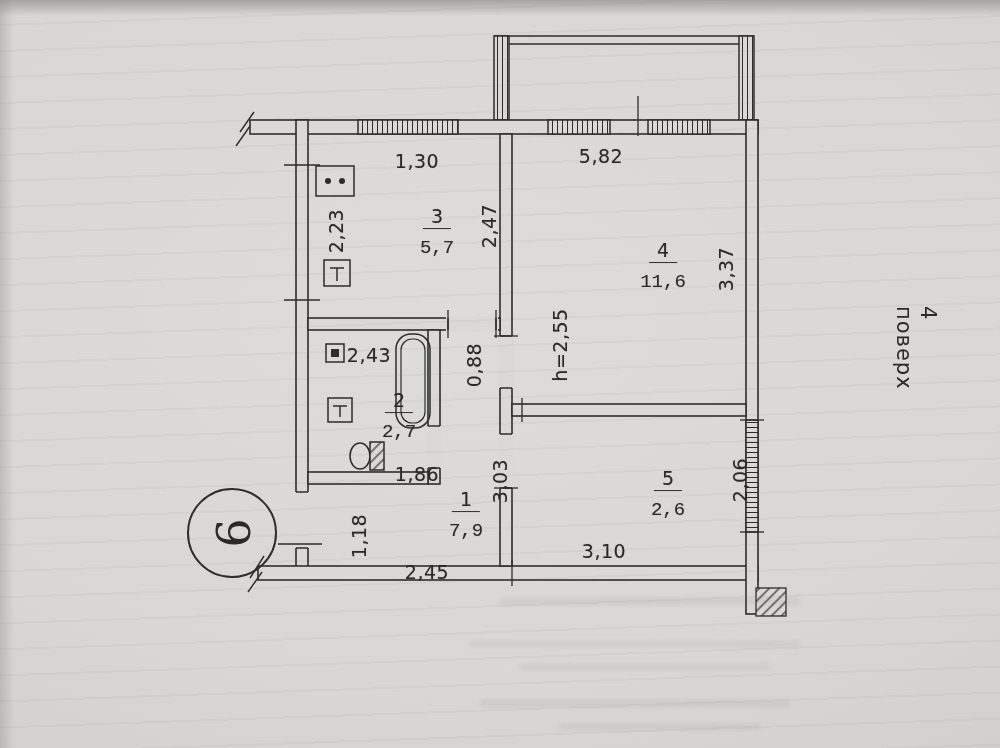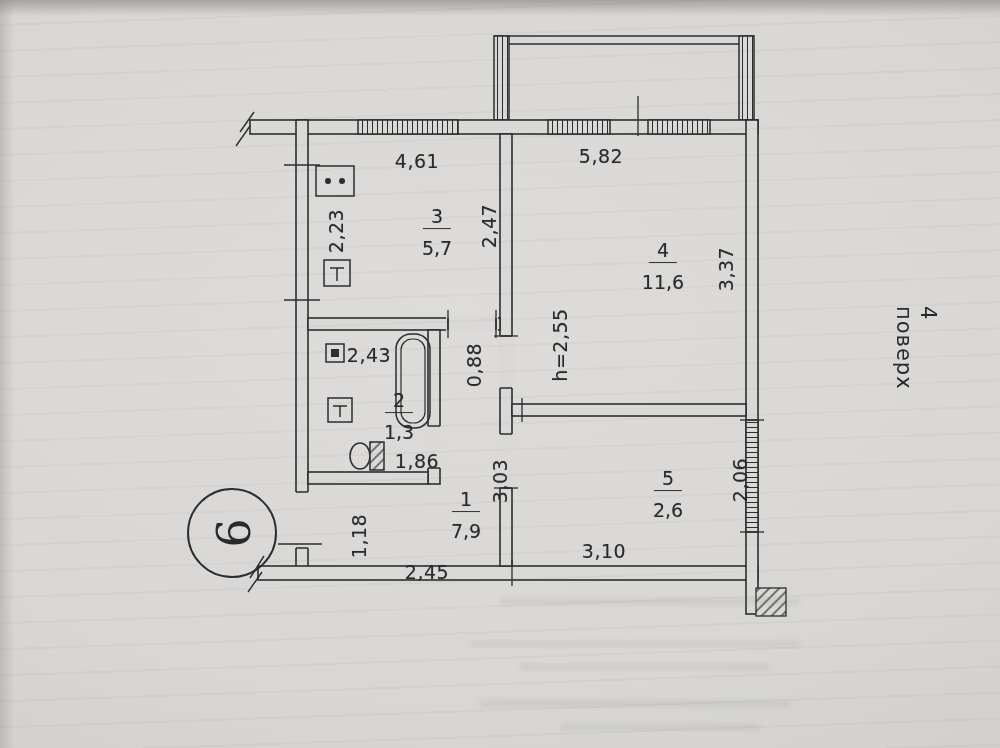--- a/index.html
+++ b/index.html
@@ -16,21 +16,21 @@
     background:repeating-linear-gradient(178deg,transparent 0 24px,rgba(96,96,94,.05) 24px 26px);}
   .ghost{position:absolute;background:rgba(118,117,114,.11);filter:blur(2.2px);border-radius:2px;pointer-events:none;}
   svg{position:absolute;left:0;top:0;}
   .lbl{position:absolute;font-size:19px;white-space:nowrap;
     transform:translate(-50%,-50%);letter-spacing:.5px;
     text-shadow:0 0 1px rgba(40,40,40,.3);z-index:5;}
   .lbl.v{transform:translate(-50%,-50%) rotate(-90deg);}
   .frac{position:absolute;transform:translate(-50%,-50%);text-align:center;
     font-size:19px;line-height:1.05;z-index:5;text-shadow:0 0 1px rgba(40,40,40,.3);}
   .frac .num{display:inline-block;border-bottom:1.6px solid #2e2e2e;padding:0 8px 1px;}
-  .frac .den{margin-top:10px;}
+  .frac .den{margin-top:10px;font-family:Liberation Mono, monospace;}
   #apt-num{position:absolute;font-size:46px;font-family:"DejaVu Serif","Liberation Serif",serif;
     transform:translate(-50%,-50%) rotate(90deg);z-index:5;}
   #floor-note{position:absolute;font-size:21px;letter-spacing:1px;
     transform:translate(-50%,-50%) rotate(90deg);z-index:5;}
 </style>
 </head>
 <body>
 
 <div id="scene">
   <div class="edge-top"></div>
@@ -145,46 +145,46 @@
         <ellipse cx="360" cy="456" rx="10" ry="13"></ellipse>
         <rect x="370" y="442" width="14" height="28" fill="url(#dh)"></rect>
       </g>
     </g>
 
     <g stroke="#2d2d2d" fill="none">
       <circle cx="232" cy="533" r="44" stroke-width="2"></circle>
     </g>
   </svg>
 
-  <div class="lbl" style="left:417px;top:161px">4,61</div>
+  <div class="lbl" style="left:417px;top:161px">1,30</div>
   <div class="lbl" style="left:601px;top:156px">5,82</div>
   <div class="lbl v" style="left:336px;top:231px">2,23</div>
   <div class="lbl v" style="left:489px;top:226px">2,47</div>
   <div class="lbl v" style="left:726px;top:269px">3,37</div>
   <div class="lbl v" style="left:474px;top:365px">0,88</div>
   <div class="lbl v" style="left:560px;top:345px">h=2,55</div>
   <div class="lbl" style="left:369px;top:355px">2,43</div>
-  <div class="lbl" style="left:417px;top:461px">1,86</div>
+  <div class="lbl" style="left:417px;top:474px">1,86</div>
   <div class="lbl v" style="left:500px;top:481px">3,03</div>
   <div class="lbl v" style="left:740px;top:480px">2,06</div>
   <div class="lbl v" style="left:359px;top:536px">1,18</div>
   <div class="lbl" style="left:427px;top:572px">2,45</div>
   <div class="lbl" style="left:604px;top:551px">3,10</div>
 
   <div class="frac" style="left:437px;top:233px">
     <div class="num">3</div>
     <div class="den">5,7</div>
   </div>
   <div class="frac" style="left:663px;top:267px">
     <div class="num">4</div>
     <div class="den">11,6</div>
   </div>
   <div class="frac" style="left:399px;top:417px">
     <div class="num">2</div>
-    <div class="den">1,3</div>
+    <div class="den">2,7</div>
   </div>
   <div class="frac" style="left:466px;top:516px">
     <div class="num">1</div>
     <div class="den">7,9</div>
   </div>
   <div class="frac" style="left:668px;top:495px">
     <div class="num">5</div>
     <div class="den">2,6</div>
   </div>
 

